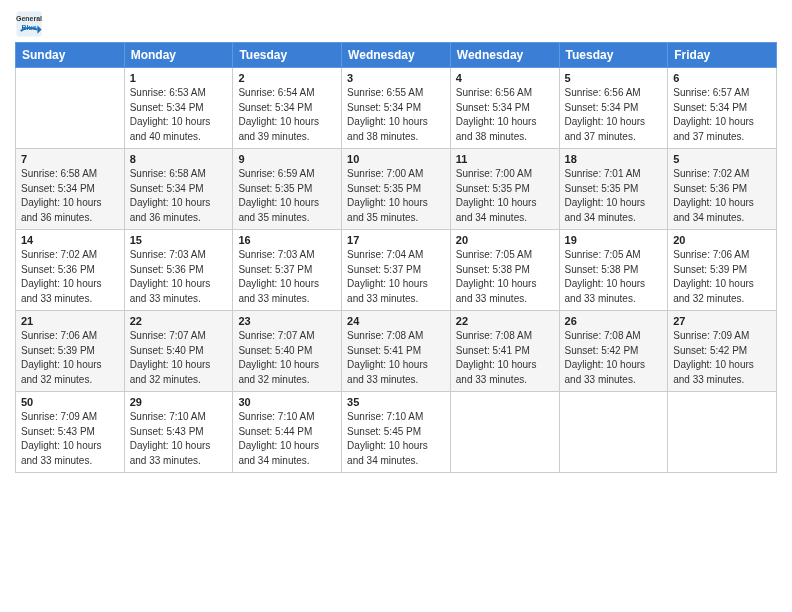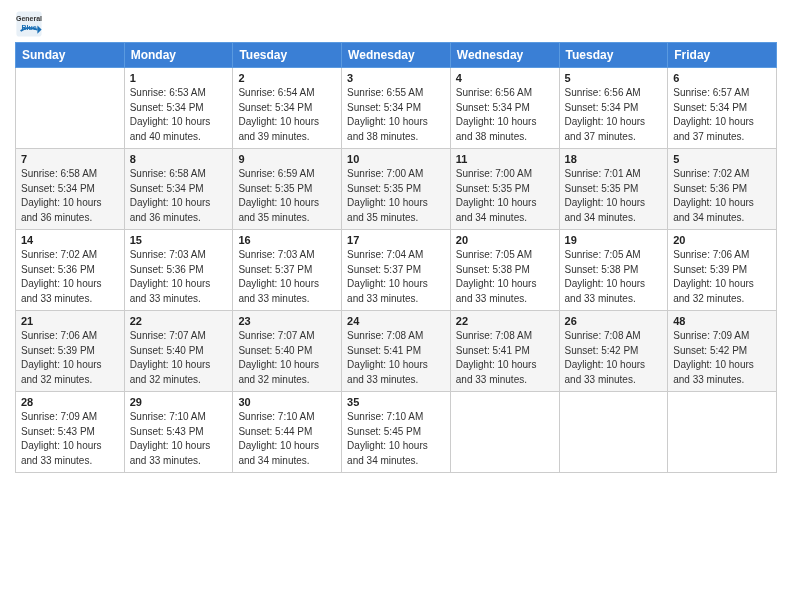--- a/index.html
+++ b/index.html
@@ -237,27 +237,27 @@
           </td>
           <td>
             <span class="day-num">22</span>
             <div class="day-info">Sunrise: 7:08 AM<br>Sunset: 5:41 PM<br>Daylight: 10 hours<br>and 33 minutes.</div>
           </td>
           <td>
             <span class="day-num">26</span>
             <div class="day-info">Sunrise: 7:08 AM<br>Sunset: 5:42 PM<br>Daylight: 10 hours<br>and 33 minutes.</div>
           </td>
           <td>
-            <span class="day-num">48</span>
+            <span class="day-num">27</span>
             <div class="day-info">Sunrise: 7:09 AM<br>Sunset: 5:42 PM<br>Daylight: 10 hours<br>and 33 minutes.</div>
           </td>
         </tr>
         <tr>
           <td>
-            <span class="day-num">28</span>
+            <span class="day-num">50</span>
             <div class="day-info">Sunrise: 7:09 AM<br>Sunset: 5:43 PM<br>Daylight: 10 hours<br>and 33 minutes.</div>
           </td>
           <td>
             <span class="day-num">29</span>
             <div class="day-info">Sunrise: 7:10 AM<br>Sunset: 5:43 PM<br>Daylight: 10 hours<br>and 33 minutes.</div>
           </td>
           <td>
             <span class="day-num">30</span>
             <div class="day-info">Sunrise: 7:10 AM<br>Sunset: 5:44 PM<br>Daylight: 10 hours<br>and 34 minutes.</div>
           </td>

